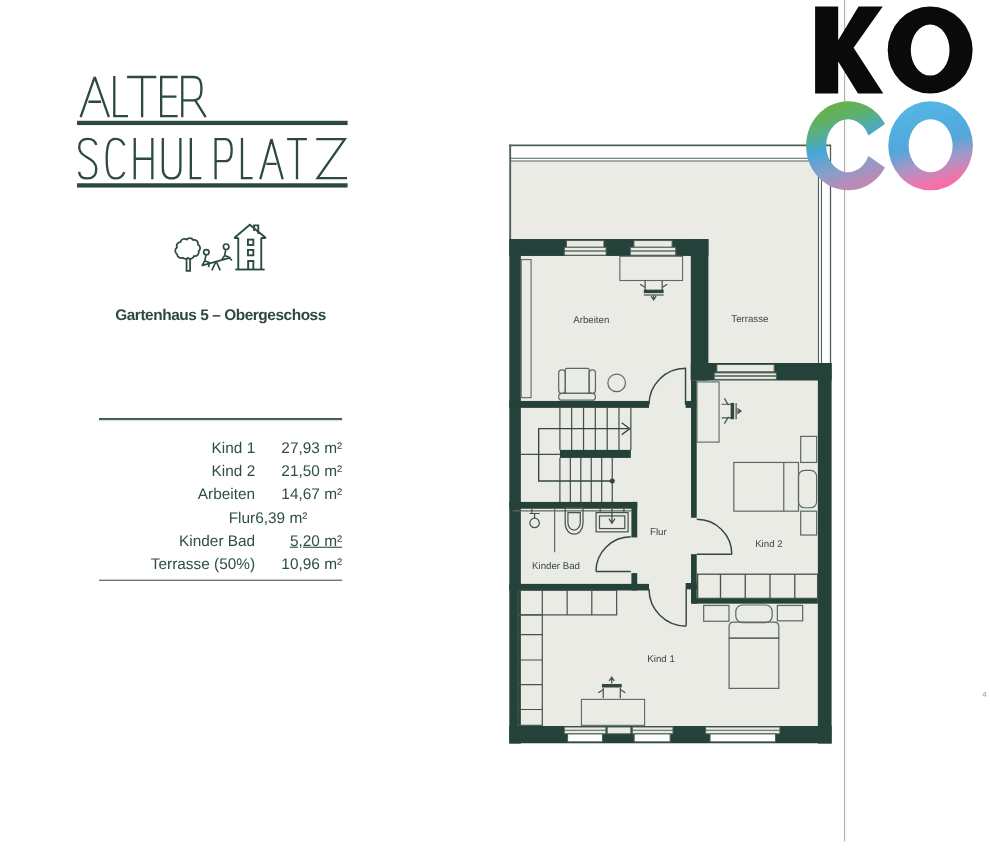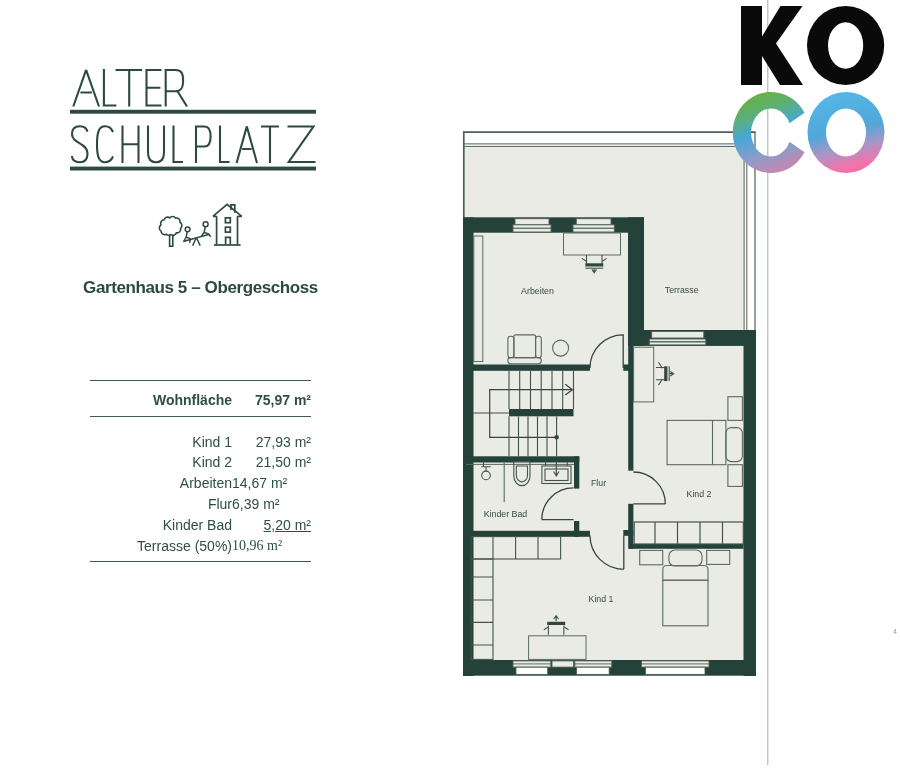--- a/index.html
+++ b/index.html
@@ -303,59 +303,55 @@
 <path d="M741,6 L762,6 L762,36.5 L780.5,6 L802.5,6 L776,43.5 L803,85 L780,85 L762,56 L762,85 L741,85 Z" fill="#0a0a0a"></path>
 
 <path fill-rule="evenodd" fill="#0a0a0a" d="M807,45.5 a38.6,39.6 0 1 0 77.2,0 a38.6,39.6 0 1 0 -77.2,0 Z M828,45.5 a17.6,23.2 0 1 0 35.2,0 a17.6,23.2 0 1 0 -35.2,0 Z"></path>
 
 <path fill="url(#cgrad)" d="M804.5,152.3 A38.3,40.5 0 1 1 804.5,112.7 L789.5,123.2 A20,24 0 1 0 789.5,141.8 Z"></path>
 
 <path fill-rule="evenodd" fill="url(#ograd)" d="M807.5,132.5 a38.5,40.5 0 1 0 77,0 a38.5,40.5 0 1 0 -77,0 Z M826,132.5 a20,24 0 1 0 40,0 a20,24 0 1 0 -40,0 Z"></path>
 </g>
 </svg>
 
-<div class="abs" style="left:0;top:278px;width:401px;text-align:center;font-weight:bold;font-size:17px;color:#2c4a41;letter-spacing:-0.4px;">Gartenhaus 5 – Obergeschoss</div>
+<div class="abs" style="left:0;top:278px;width:401px;text-align:center;font-weight:bold;font-size:14px;color:#2c4a41;letter-spacing:-0.4px;">Gartenhaus 5 – Obergeschoss</div>
 
 <div class="abs tbl" style="left:90px;top:380px;width:221px;">
 
 <div style="height:1px;background:#3d5950;"></div>
 
-<div style="display:flex;justify-content:flex-end;font-weight:bold;font-size:14px;padding:11px 0 7.5px 0;">
-      <span>Wohnfläche</span>
-      <span style="width:79px;text-align:right;">75,97 m²</span>
-    </div>
 
 <div style="height:1px;background:#3d5950;"></div>
 <div style="padding-top:15px;padding-bottom:4.5px;font-size:14px;line-height:20.9px;">
 
 <div style="display:flex;justify-content:flex-end;">
         <span>Kind 1</span>
         <span style="width:79px;text-align:right;">27,93 m²</span>
       </div>
 
 <div style="display:flex;justify-content:flex-end;">
         <span>Kind 2</span>
         <span style="width:79px;text-align:right;">21,50 m²</span>
       </div>
 
 <div style="display:flex;justify-content:flex-end;">
         <span>Arbeiten</span>
-        <span style="width:79px;">14,67 m²</span>
+        <span style="width:79px;text-align:right;">14,67 m²</span>
       </div>
 
 <div style="display:flex;justify-content:flex-end;">
         <span>Flur</span>
         <span style="width:79px;text-align:left;">6,39 m²</span>
       </div>
 
 <div style="display:flex;justify-content:flex-end;">
         <span>Kinder Bad</span>
         <span style="width:79px;text-align:right;text-decoration:underline;">5,20 m²</span>
       </div>
 
 <div style="display:flex;justify-content:flex-end;">
         <span>Terrasse (50%)</span>
-        <span style="width:79px;text-align:left;font-family:Liberation Serif, serif;">10,96 m²</span>
+        <span style="width:79px;text-align:right;">10,96 m²</span>
       </div>
 </div>
 
 <div style="height:1px;background:#3d5950;"></div>
 </div>
 
 </body></html>

